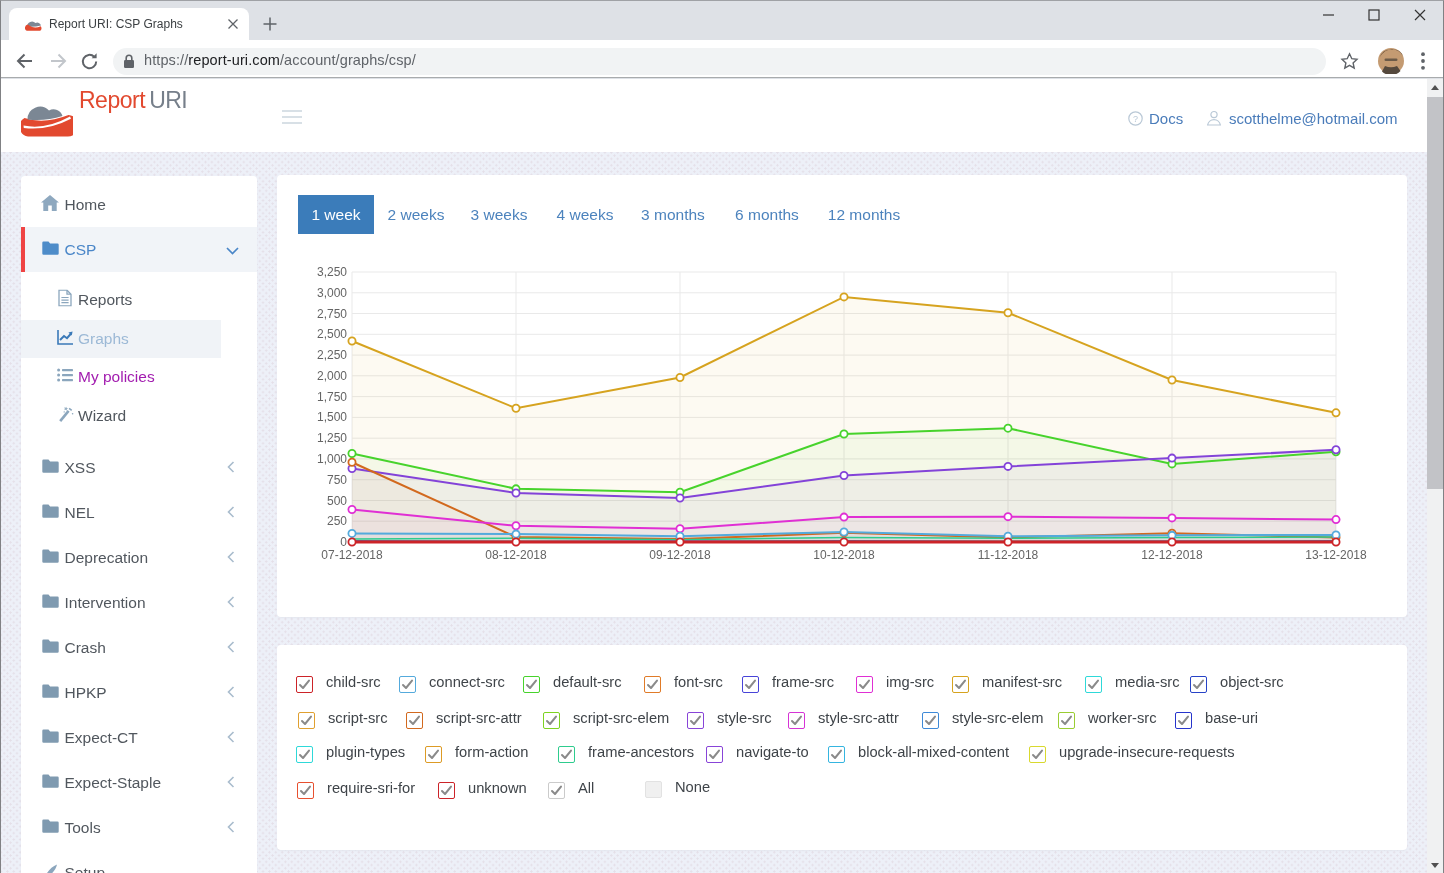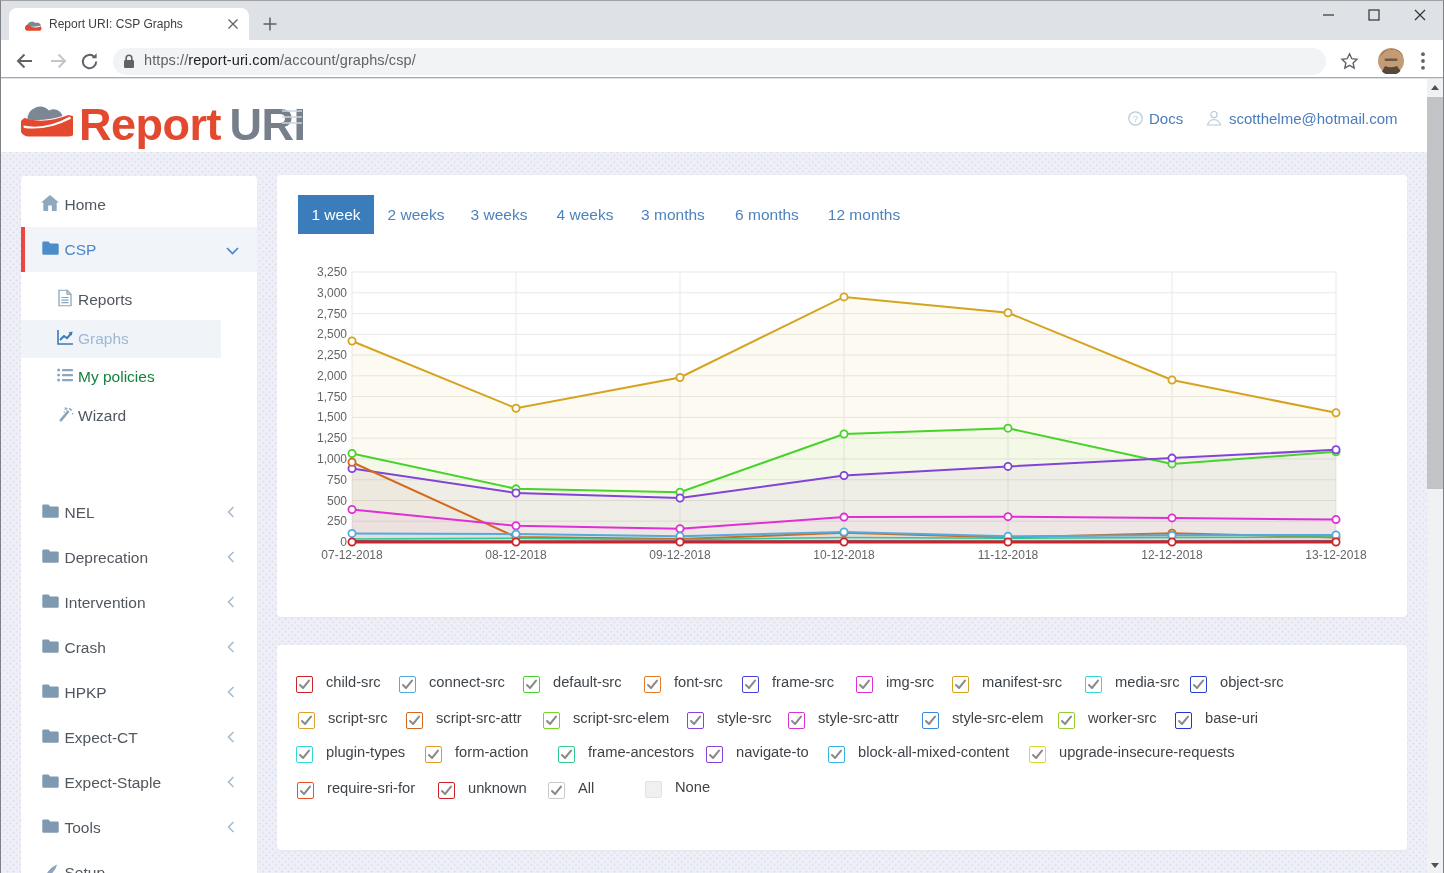--- a/index.html
+++ b/index.html
@@ -104,21 +104,21 @@
       </svg></span>
 </div>
 
 <div id="page">
   <div id="phead">
     <span class="abs" style="left:20px;top:20px"><svg width="52" height="40" viewBox="0 0 52 40">
           <path fill="#e2492f" d="M7 37.5 a10 10 0 0 1 -3.5 -18.5 q19.5 6.5 44 -3 a10.5 10.5 0 0 1 -1.5 21.5 Z"></path>
           <path fill="#7b8794" d="M6.5 20.5 a12.5 12.5 0 0 1 21.5 -9 a9.5 9.5 0 0 1 13.5 5.5 q-17 5.5 -35 3.5 Z"></path>
           <path fill="#fff" d="M2.5 26.5 q22 4.5 46.5 -9 l1 2.2 q-23.5 12.3 -47.2 9.3 Z"></path>
         </svg></span>
-    <span class="abs" style="left:78px;top:20px;font-size:45px;font-weight:bold;color:#e2492f;letter-spacing:-.5px">Report<span style="color:#767f8a"> URI</span></span>
+    <span class="abs" style="left:78px;top:8px;font-size:23px;font-weight:normal;color:#e2492f;letter-spacing:-.5px">Report<span style="color:#767f8a"> URI</span></span>
     <svg class="abs" style="left:281px;top:31px" width="20" height="14" viewBox="0 0 20 14">
         <g stroke="#ccd6de" stroke-width="1.6">
           <path d="M0 1 H20 M0 7 H20 M0 13 H20"></path>
         </g>
       </svg>
     <span class="abs" style="left:1127px;top:32px"><svg width="15" height="15" viewBox="0 0 15 15">
           <circle cx="7.5" cy="7.5" r="6.7" fill="none" stroke="#b9c8d6" stroke-width="1.2"></circle>
           <text x="7.5" y="10.6" font-size="9" text-anchor="middle" fill="#b9c8d6" font-family="Liberation Sans">?</text>
         </svg></span>
     <span class="abs hnav" style="left:1148px;top:31px">Docs</span>
@@ -166,33 +166,42 @@
         <span class="subic"><svg width="16" height="14" viewBox="0 0 16 14">
             <g fill="#8ba6bd">
               <circle cx="1.6" cy="2" r="1.5"></circle>
               <circle cx="1.6" cy="7" r="1.5"></circle>
               <circle cx="1.6" cy="12" r="1.5"></circle>
               <rect x="5" y="1" width="11" height="2.2" rx="0.6"></rect>
               <rect x="5" y="6" width="11" height="2.2" rx="0.6"></rect>
               <rect x="5" y="11" width="11" height="2.2" rx="0.6"></rect>
             </g>
           </svg></span>
-        <span class="subtxt" style="color:#15803d">My policies</span>
+        <span class="subtxt" style="color:#a21caf">My policies</span>
       </div>
       <div class="subrow" style="top:220.5px;">
         <span class="subic"><svg width="17" height="17" viewBox="0 0 17 17">
             <g fill="#8ba6bd">
               <path d="M2.2 14.8 L10.6 4.6 l2 1.6 L4.2 16.4 Z"></path>
               <path d="M11.6 3.4 l2.6 2.1 1-1.2 -2.6 -2.1 Z"></path>
               <path d="M9.2 1.2 l.5 1.4 1.4 .4 -1.3 .7 0 1.5 -1.1 -1 -1.4 .5 .6 -1.4 -.9 -1.2 1.5 .1 Z" opacity=".9"></path>
               <circle cx="15.6" cy="8.2" r=".8"></circle>
               <circle cx="7.2" cy="6.4" r=".7"></circle>
             </g>
           </svg></span>
         <span class="subtxt" style="color:#51575e">Wizard</span>
+      </div>
+      <div class="srow" style="top:269px">
+        <span class="sic"><svg width="17" height="15" viewBox="0 0 17 15">
+            <path fill="#7f9ab0" d="M1.5 1 h5 l1.6 2 H15.5 a1.2 1.2 0 0 1 1.2 1.2 V13 a1.2 1.2 0 0 1 -1.2 1.2 H1.5 A1.2 1.2 0 0 1 .3 13 V2.2 A1.2 1.2 0 0 1 1.5 1 Z"></path>
+          </svg></span>
+        <span class="stxt">XSS</span>
+        <span class="chl"><svg width="8" height="12" viewBox="0 0 8 12">
+            <path fill="none" stroke="#a9bccd" stroke-width="1.6" d="M6.5 1 L1.5 6 L6.5 11"></path>
+          </svg></span>
       </div>
       <div class="srow" style="top:314px">
         <span class="sic"><svg width="17" height="15" viewBox="0 0 17 15">
             <path fill="#7f9ab0" d="M1.5 1 h5 l1.6 2 H15.5 a1.2 1.2 0 0 1 1.2 1.2 V13 a1.2 1.2 0 0 1 -1.2 1.2 H1.5 A1.2 1.2 0 0 1 .3 13 V2.2 A1.2 1.2 0 0 1 1.5 1 Z"></path>
           </svg></span>
         <span class="stxt">NEL</span>
         <span class="chl"><svg width="8" height="12" viewBox="0 0 8 12">
             <path fill="none" stroke="#a9bccd" stroke-width="1.6" d="M6.5 1 L1.5 6 L6.5 11"></path>
           </svg></span>
       </div>

